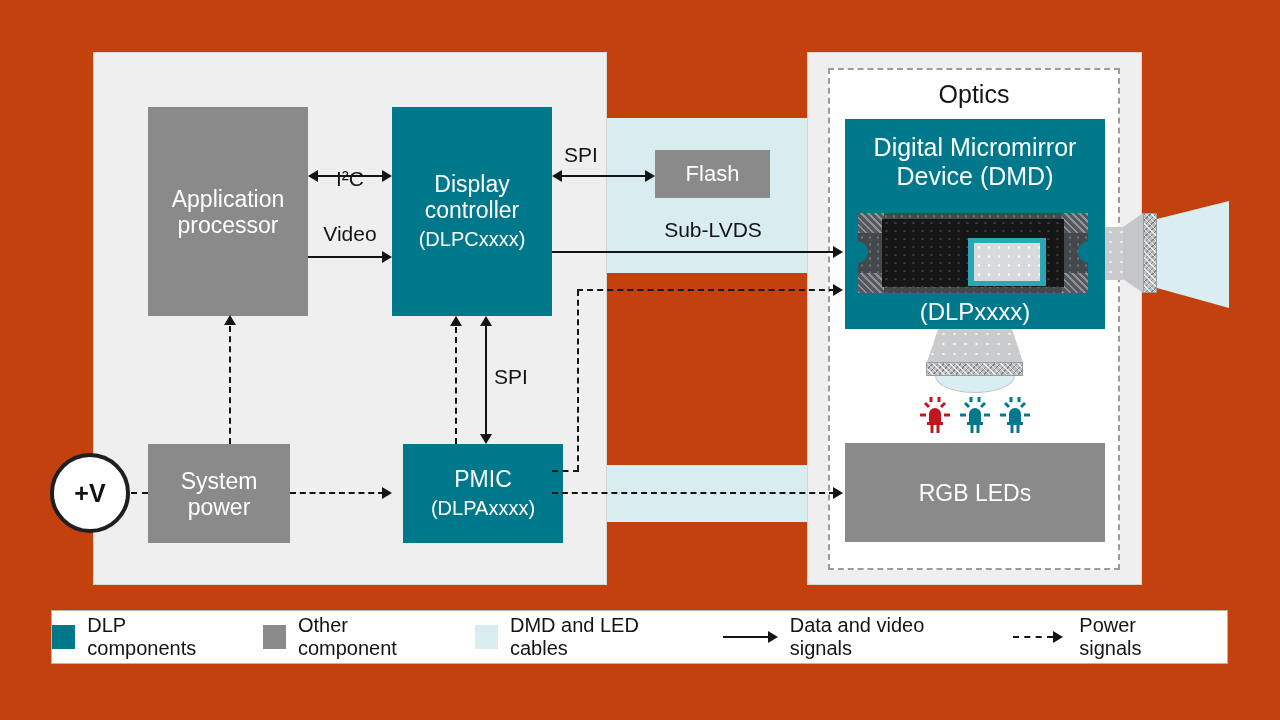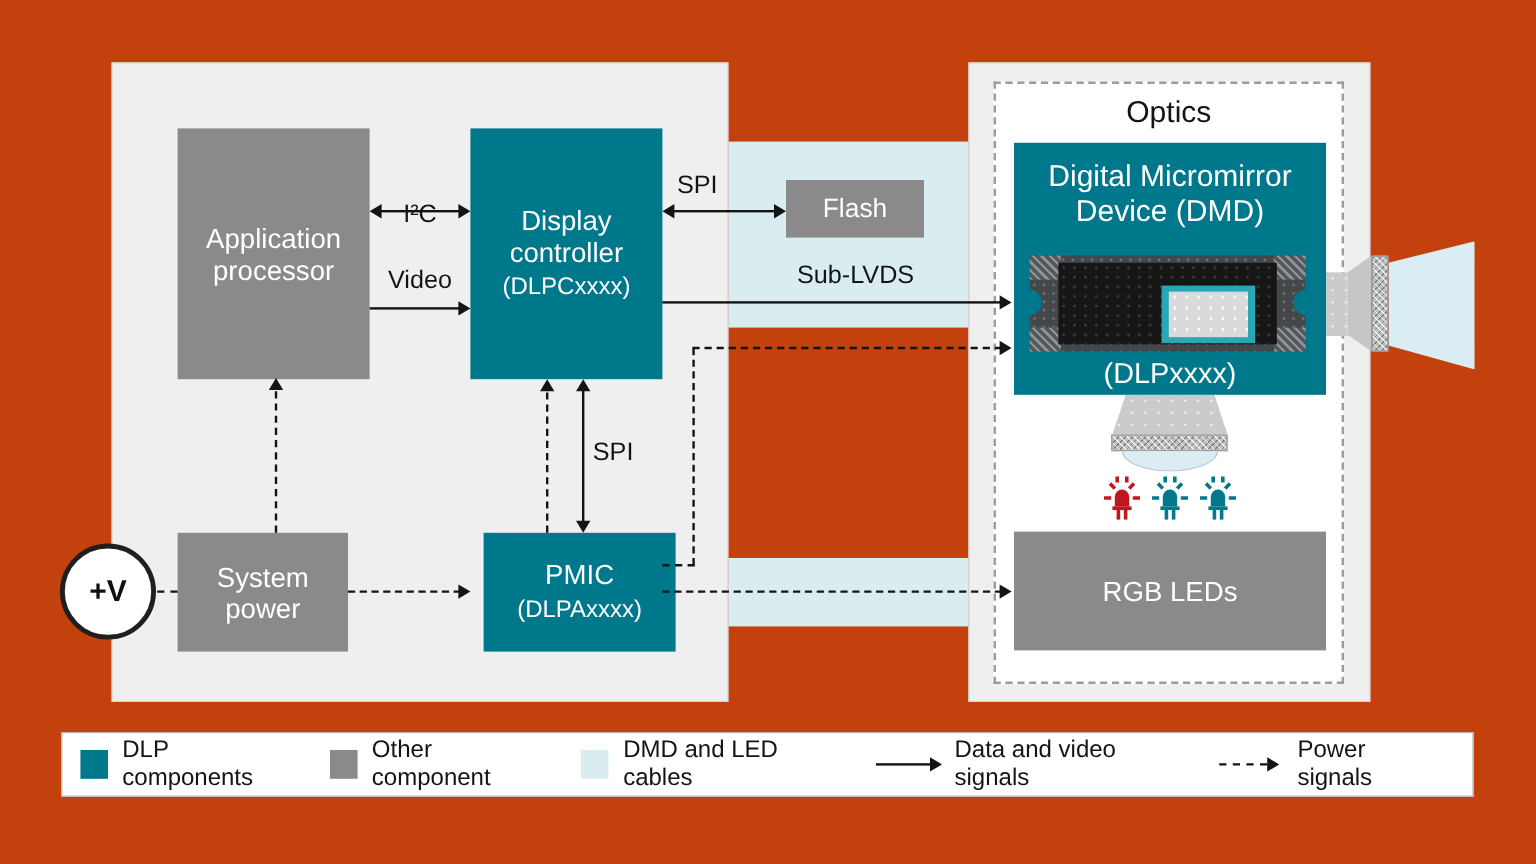--- a/index.html
+++ b/index.html
@@ -40,21 +40,21 @@
   .chip-notch{position:absolute;width:22px;height:22px;border-radius:50%;background:#00788c;top:28px;}
   .lens-metal{background-color:#c9cbcc;background-image:radial-gradient(circle,#f2f3f3 1px,transparent 1.3px);
         background-size:11px 10px;}
   .xhatch{background-color:#bcbec0;
         background-image:repeating-linear-gradient(45deg,rgba(255,255,255,.75) 0 1px,transparent 1px 4px),
                          repeating-linear-gradient(135deg,rgba(80,80,80,.55) 0 1px,transparent 1px 4px);
         border:1px solid #9a9c9e;box-sizing:border-box;}
   .dome{position:absolute;left:935px;top:376px;width:80px;height:17px;background:#d9edf2;
         border:1px solid #bdc9cc;border-top:none;border-radius:0 0 40px 40px / 0 0 17px 17px;box-sizing:border-box;}
   .legend{position:absolute;left:51px;top:610px;width:1177px;height:54px;border:1px solid #b5b5b5;
-        box-sizing:border-box;display:flex;align-items:center;padding-left:15px;background:#fff;}
+        box-sizing:border-box;display:flex;align-items:center;background:#fff;}
   .lg-item{display:flex;align-items:center;margin-right:27px;}
   .lg-sw{width:24px;height:24px;margin-right:12px;}
   .lg-sw.blue{background:#d9edf1;}
   .lg-label{font-size:20px;color:#141414;}
   .lg-arrow{position:relative;width:56px;height:14px;margin-right:12px;}
   .lg-arrow .ln{position:absolute;left:0;top:6px;width:45px;border-top:2px solid #141414;}
   .lg-arrow.dashed .ln{border-top-style:dashed;width:40px;}
   .lg-arrow .hd{position:absolute;left:45px;top:1px;width:0;height:0;border:6px solid transparent;
         border-left:10px solid #141414;border-right:0;}
   .lg-arrow.dashed .hd{left:40px;}

